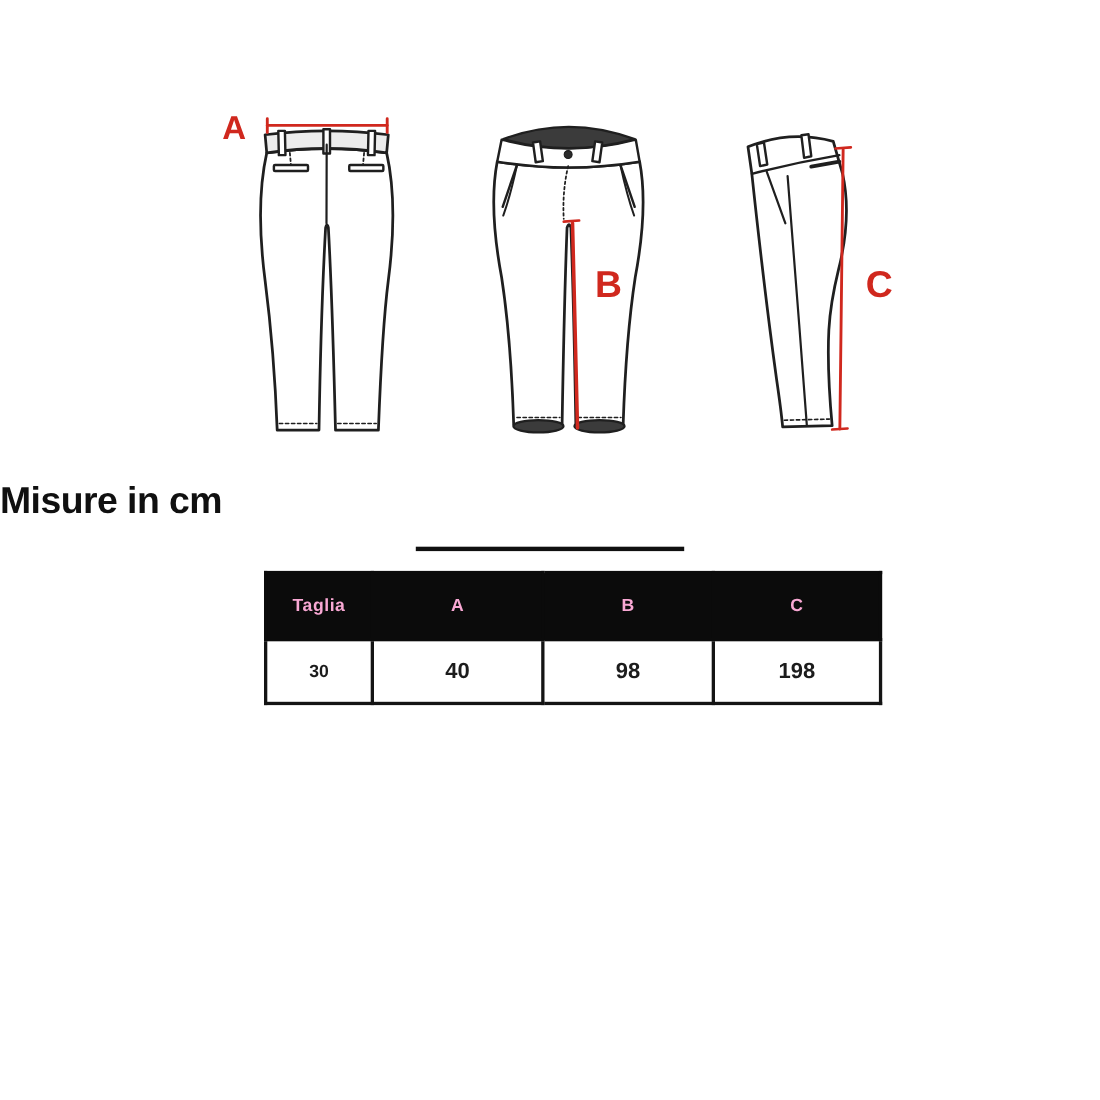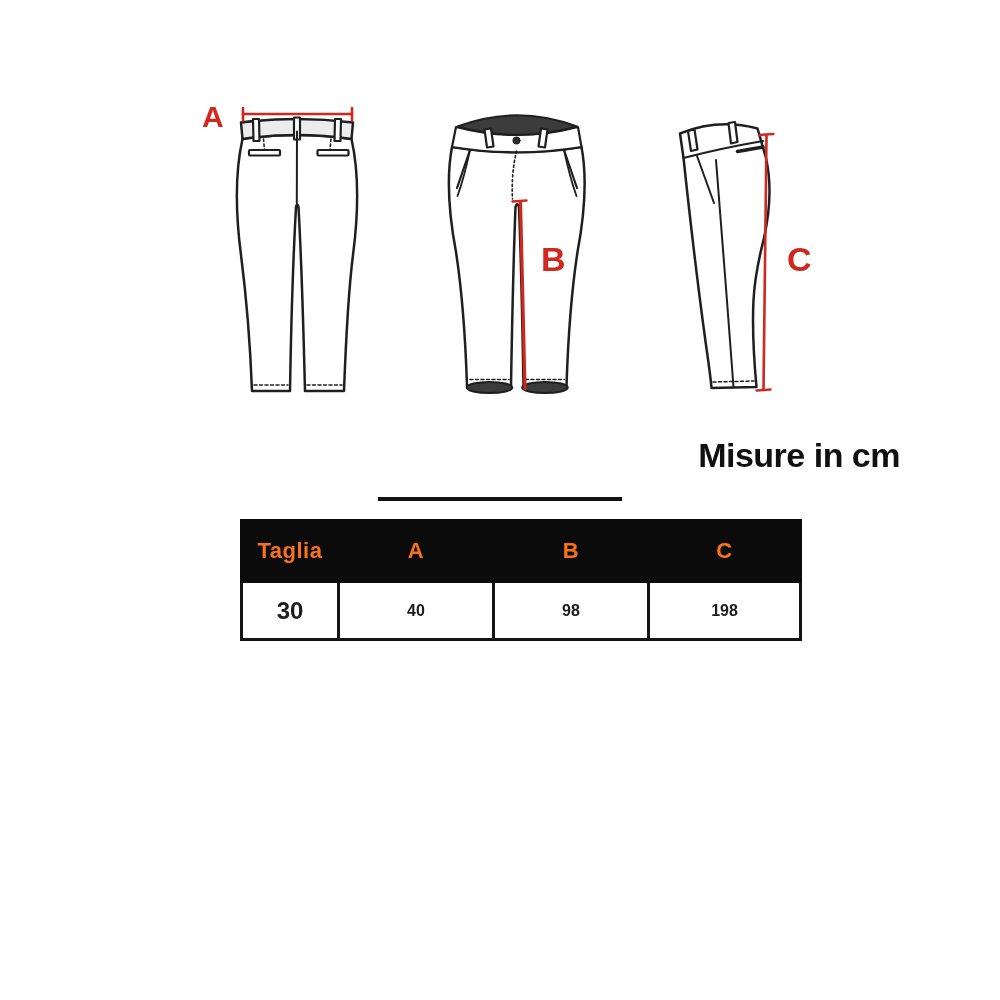--- a/index.html
+++ b/index.html
@@ -9,40 +9,40 @@
   }
   .art{position:absolute;left:0;top:0;}
   .measure-label{
     position:absolute;font-weight:bold;color:#d0281e;line-height:1;
     font-family:"Liberation Sans",sans-serif;
   }
   .label-a{left:202px;top:102px;font-size:30px;}
   .label-b{left:541px;top:242px;font-size:34px;}
   .label-c{left:787px;top:242px;font-size:34px;}
   .title{
-    position:absolute;left:0;top:436px;width:900px;text-align:right;
+    position:absolute;left:0;top:436px;width:900px;text-align:left;
     font-size:34px;font-weight:bold;color:#101010;letter-spacing:-0.5px;
   }
   .title-underline{
     position:absolute;left:378px;top:497px;width:244px;height:4px;background:#101010;
   }
   table.size-table{
     position:absolute;left:240px;top:519px;width:559px;
     border-collapse:collapse;table-layout:fixed;
   }
   table.size-table th{
-    background:#0b0b0b;color:#f97316;border:3px solid #0b0b0b;
-    height:56px;font-size:22px;font-weight:bold;text-align:center;vertical-align:middle;
+    background:#0b0b0b;color:#f9a8d4;border:3px solid #0b0b0b;
+    height:56px;font-size:16px;font-weight:bold;text-align:center;vertical-align:middle;
     letter-spacing:0.5px;
   }
   table.size-table td{
     background:#ffffff;color:#1c1c1c;border:3px solid #141414;
-    height:53px;font-size:16px;font-weight:bold;text-align:center;vertical-align:middle;
+    height:53px;font-size:20px;font-weight:bold;text-align:center;vertical-align:middle;
   }
-  table.size-table td.size-col{font-size:24px;}
+  table.size-table td.size-col{font-size:16px;}
 </style>
 </head>
 <body>
 
 <div class="canvas">
 
   <svg class="art" width="1000" height="430" viewBox="0 0 1000 430">
 
     <g fill="none" stroke="#1f1f1f" stroke-linejoin="round" stroke-linecap="round">
       <path fill="#ffffff" stroke-width="2.5" d="M 242.5,139

